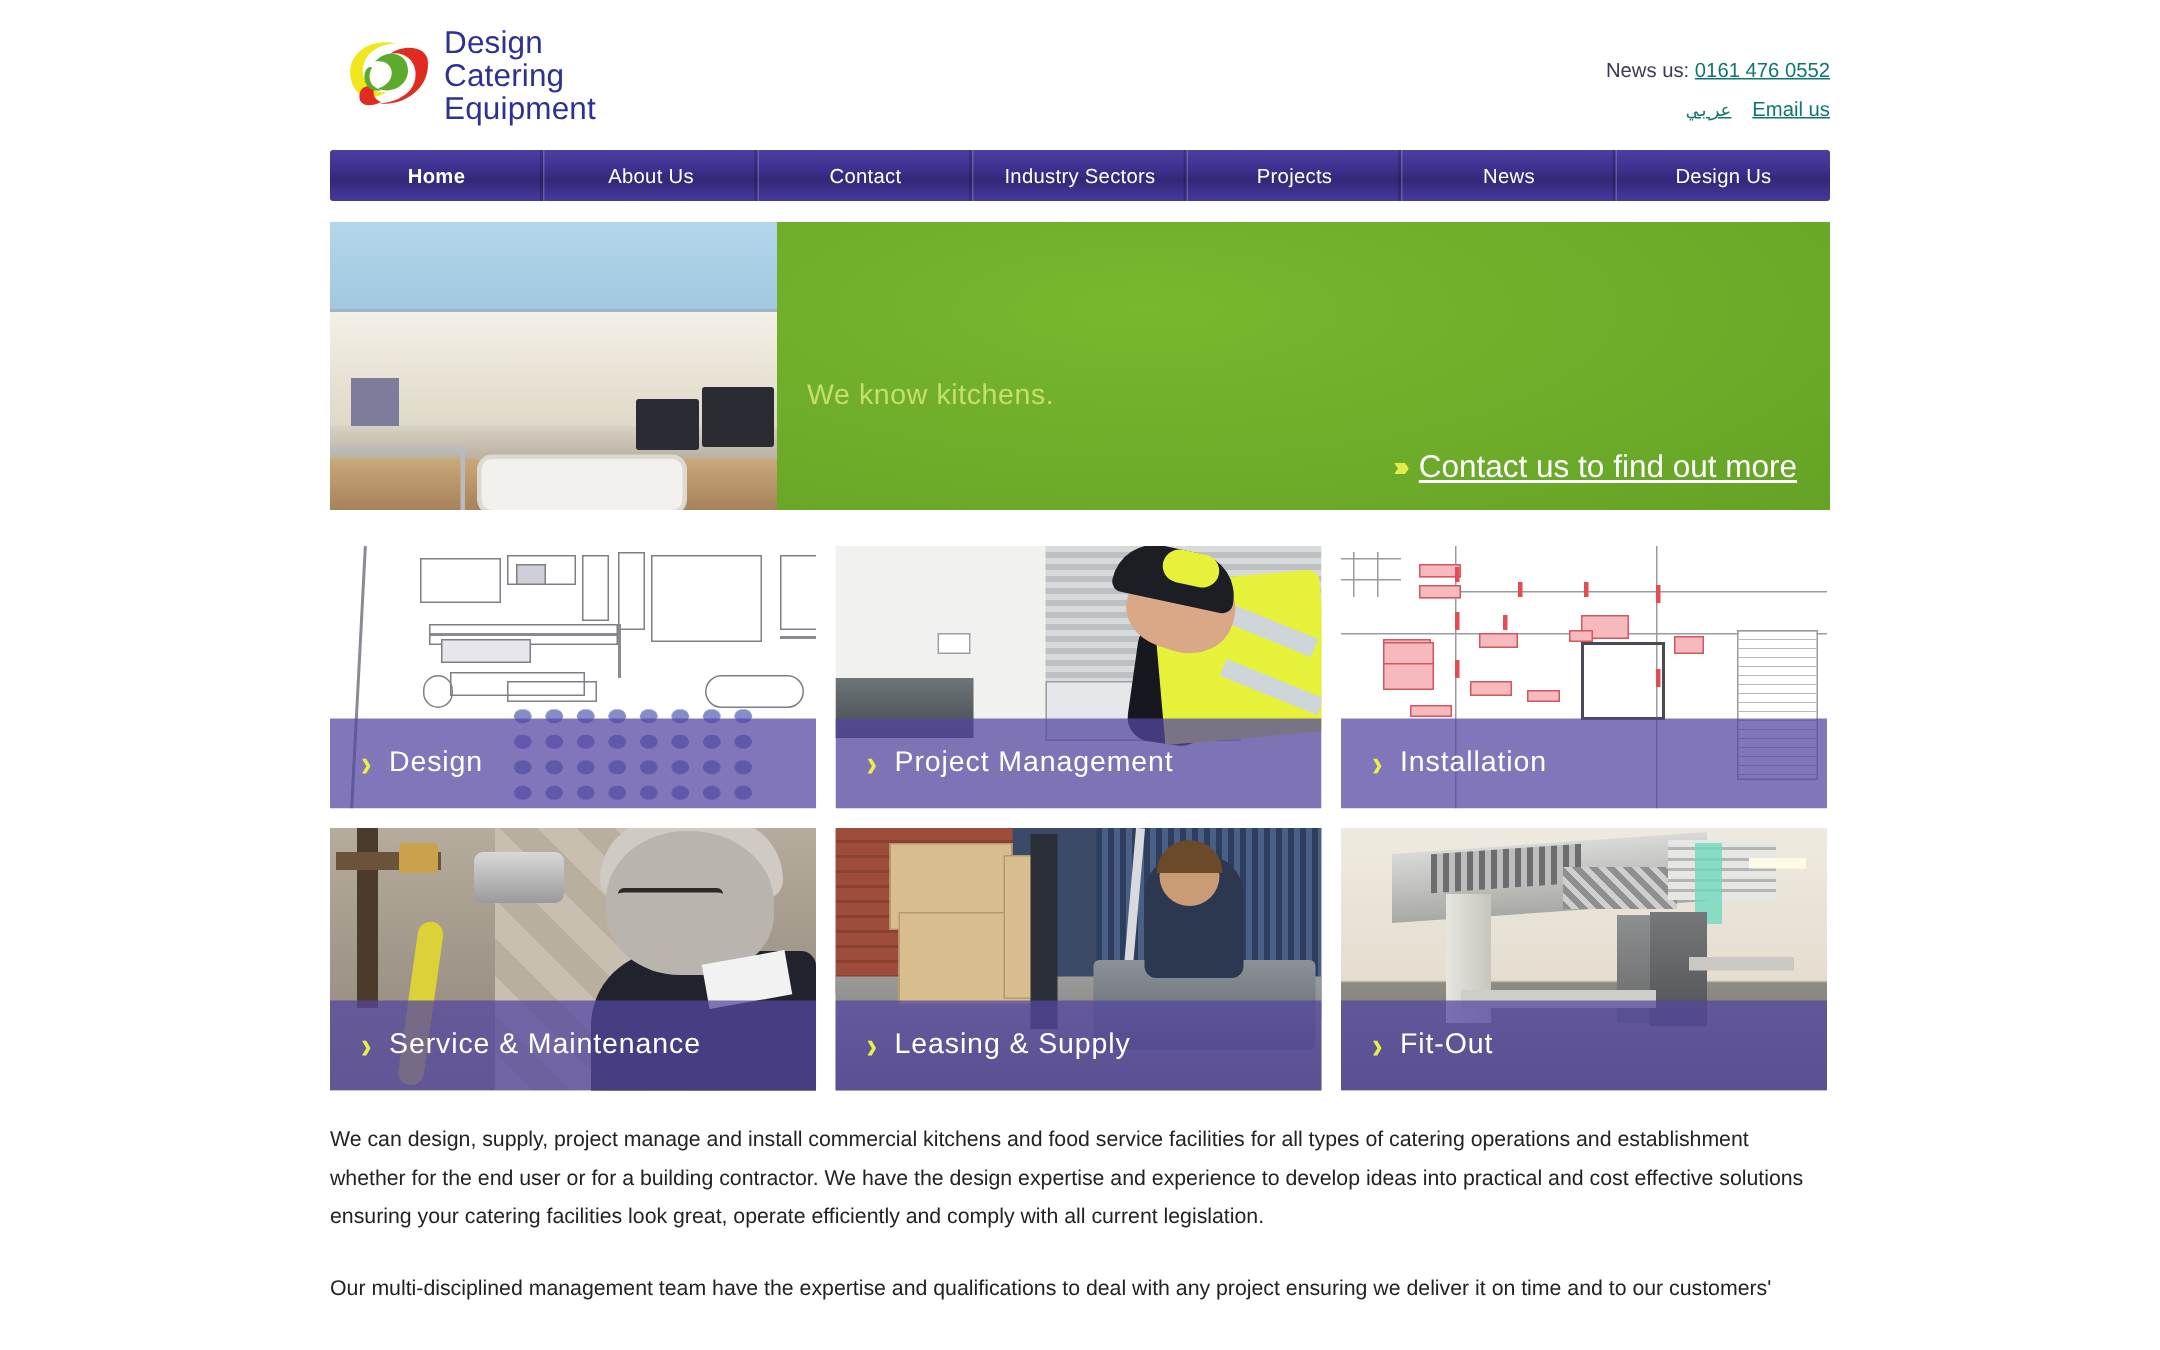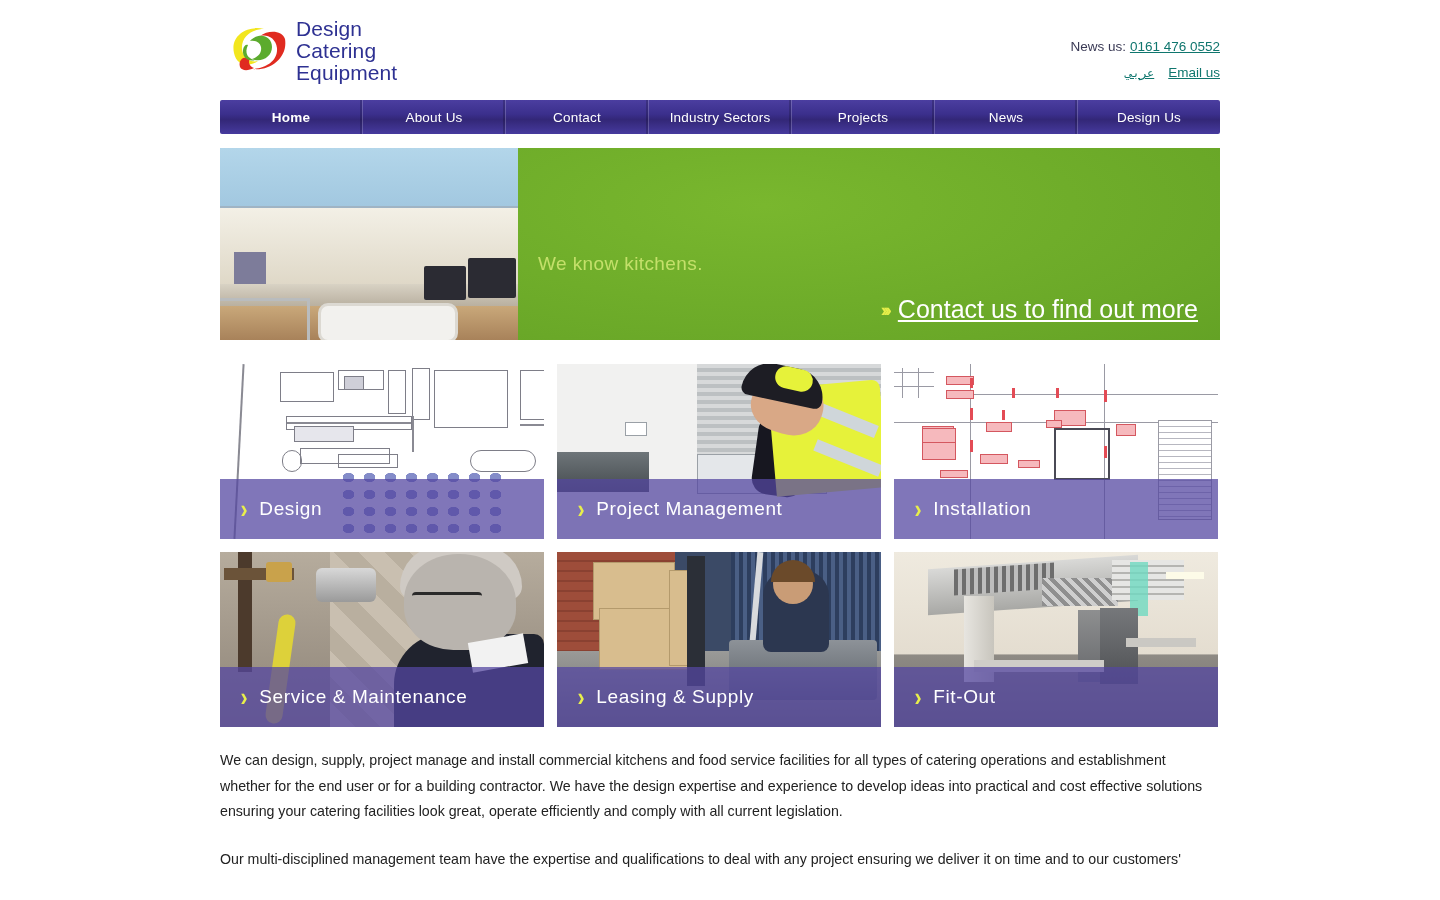--- a/index.html
+++ b/index.html
@@ -92,21 +92,21 @@
   }
   .hero-sub {
     position: absolute; left: 20px; top: 105px;
     color: #c4e06a; font-size: 19px; letter-spacing: .4px;
   }
   .hero-cta {
     position: absolute; right: 22px; bottom: 16px;
     display: flex; align-items: center; gap: 10px; cursor: pointer;
   }
   .chev3 { color:#e6ee4a; font-size: 19px; letter-spacing: -4px; font-weight: 700; }
-  .hero-cta-label { color:#ffffff; font-size: 25px; text-decoration: underline; }
+  .hero-cta-label { color:#ffffff; font-size: 21px; text-decoration: underline; }
 
   
   .tiles {
     position: absolute; left: 220px; top: 364px;
     width: 1000px;
     display: grid; grid-template-columns: repeat(3, 324px);
     gap: 13px 13px;
   }
   .tile { position: relative; width: 324px; height: 175px; overflow: hidden; cursor: pointer; }
   .tile-photo { position: absolute; inset: 0; }

